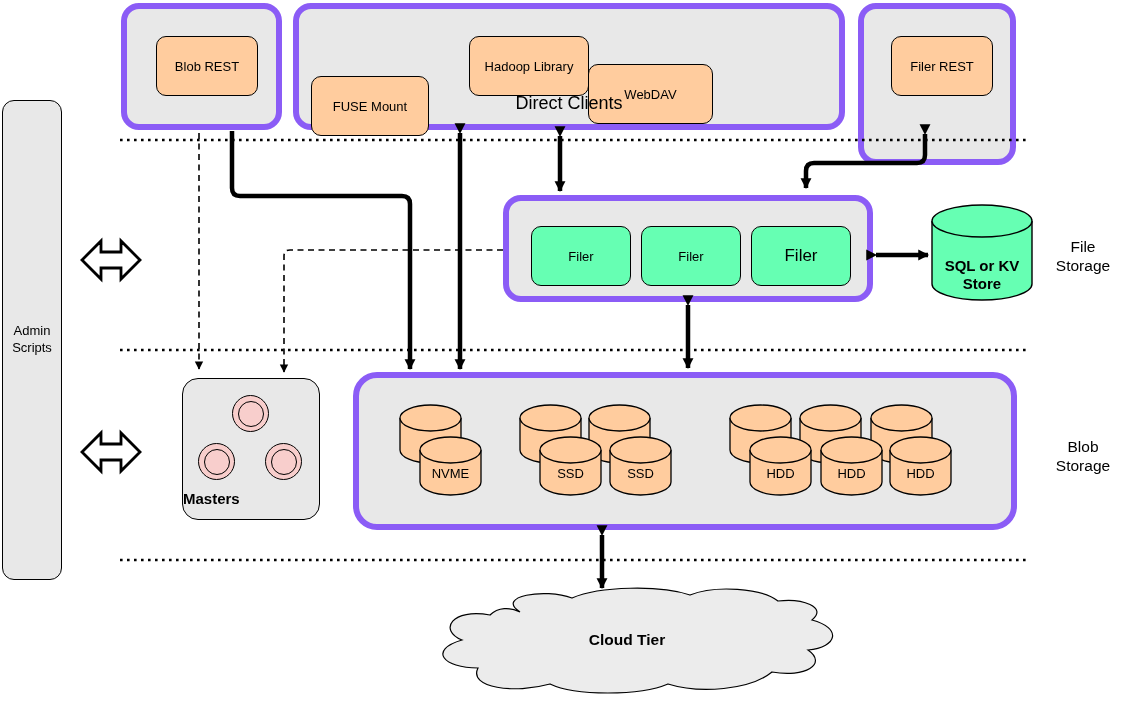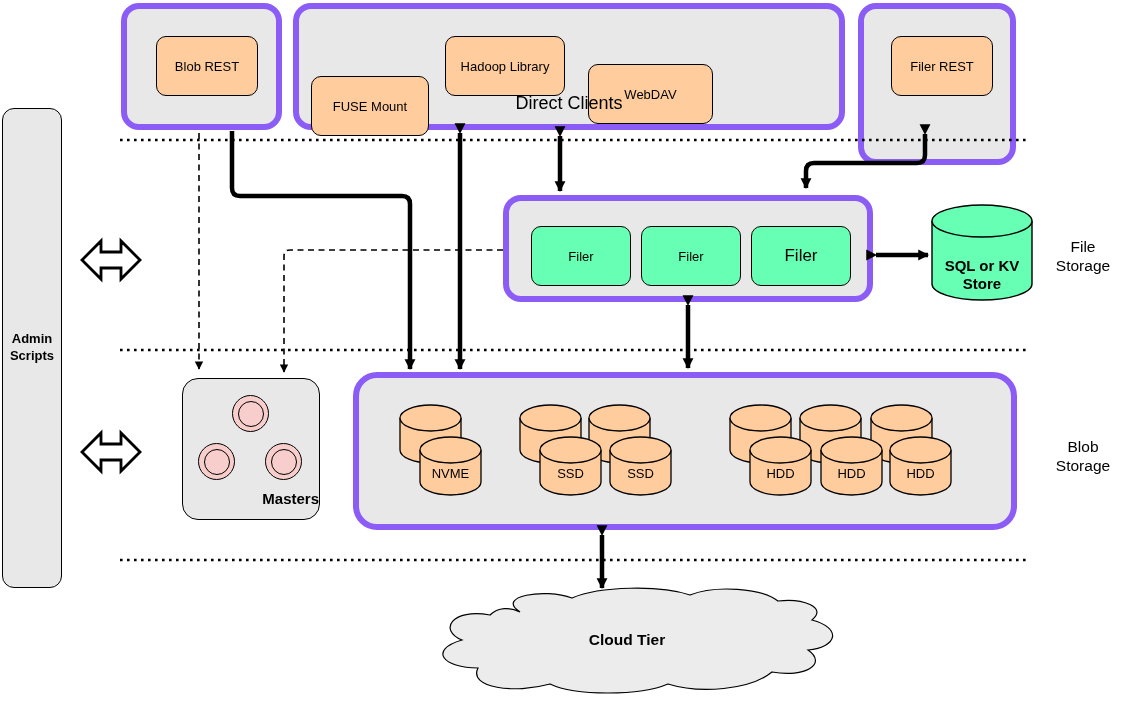--- a/index.html
+++ b/index.html
@@ -20,41 +20,41 @@
     position:absolute; background:var(--green,#66ffb3); border:1px solid #000;
     border-radius:10px; display:flex; align-items:center; justify-content:center;
     font-size:13px; box-sizing:border-box;
   }
   .gbox.big { font-size:17px; }
   .caption { position:absolute; left:0; right:0; bottom:10px; text-align:center; font-size:18px; }
   .sidelabel {
     position:absolute; width:80px; text-align:center; font-size:15.5px; line-height:1.25;
   }
   .admin {
-    position:absolute; left:2px; top:108px; width:60px; height:480px;
+    position:absolute; left:2px; top:100px; width:60px; height:480px;
     background:var(--container,#e8e8e8); border:1px solid #000; border-radius:12px;
     display:flex; align-items:center; justify-content:flex-start; text-align:center;
-    font-size:13px; font-weight:bold; line-height:1.3; box-sizing:border-box;
+    font-size:13px; font-weight:normal; line-height:1.3; box-sizing:border-box;
   }
   .masters {
     position:absolute; left:182px; top:378px; width:138px; height:142px;
     background:var(--container,#e8e8e8); border:1px solid #000; border-radius:16px;
     box-sizing:border-box;
   }
   .ring {
     position:absolute; width:37px; height:37px; border:1.5px solid #000; border-radius:50%;
     background:var(--pink,#f8cecc); display:flex; align-items:center; justify-content:center;
     box-sizing:border-box;
   }
   .ring .inner {
     width:26px; height:26px; border:1.2px solid #000; border-radius:50%;
     background:var(--pink,#f8cecc); box-sizing:border-box;
   }
   .masters .mlabel {
-    position:absolute; left:0; right:0; bottom:12px; text-align:right;
+    position:absolute; left:0; right:0; bottom:12px; text-align:left;
     font-size:15px; font-weight:bold;
   }
   .sqltext {
     position:absolute; left:934px; top:246px; width:96px; height:58px;
     display:flex; align-items:center; justify-content:center; text-align:center;
     font-size:15px; font-weight:bold; line-height:1.2;
   }
   .cloudlabel {
     position:absolute; left:547px; top:631px; width:160px; text-align:center;
     font-size:15.5px; font-weight:bold;
@@ -76,21 +76,21 @@
   <div class="grp" style="left:121px; top:3px; width:161px; height:127px;">
     <div class="obox" style="left:29px; top:27px; width:102px; height:60px;">
       <span>Blob REST</span>
     </div>
   </div>
 
   <div class="grp" style="left:293px; top:3px; width:552px; height:127px;">
     <div class="obox" style="left:12px; top:27px; width:118px; height:60px;margin-top:40px;">
       <span>FUSE Mount</span>
     </div>
-    <div class="obox" style="left:146px; top:27px; width:120px; height:60px;">
+    <div class="obox" style="left:170px; top:27px; width:120px; height:60px;">
       <span>Hadoop Library</span>
     </div>
     <div class="obox" style="left:289px; top:27px; width:125px; height:60px;margin-top:28px;">
       <span>WebDAV</span>
     </div>
     <div class="caption">Direct Clients</div>
   </div>
 
   <div class="grp" style="left:858px; top:3px; width:158px; height:162px;">
     <div class="obox" style="left:27px; top:27px; width:102px; height:60px;">

